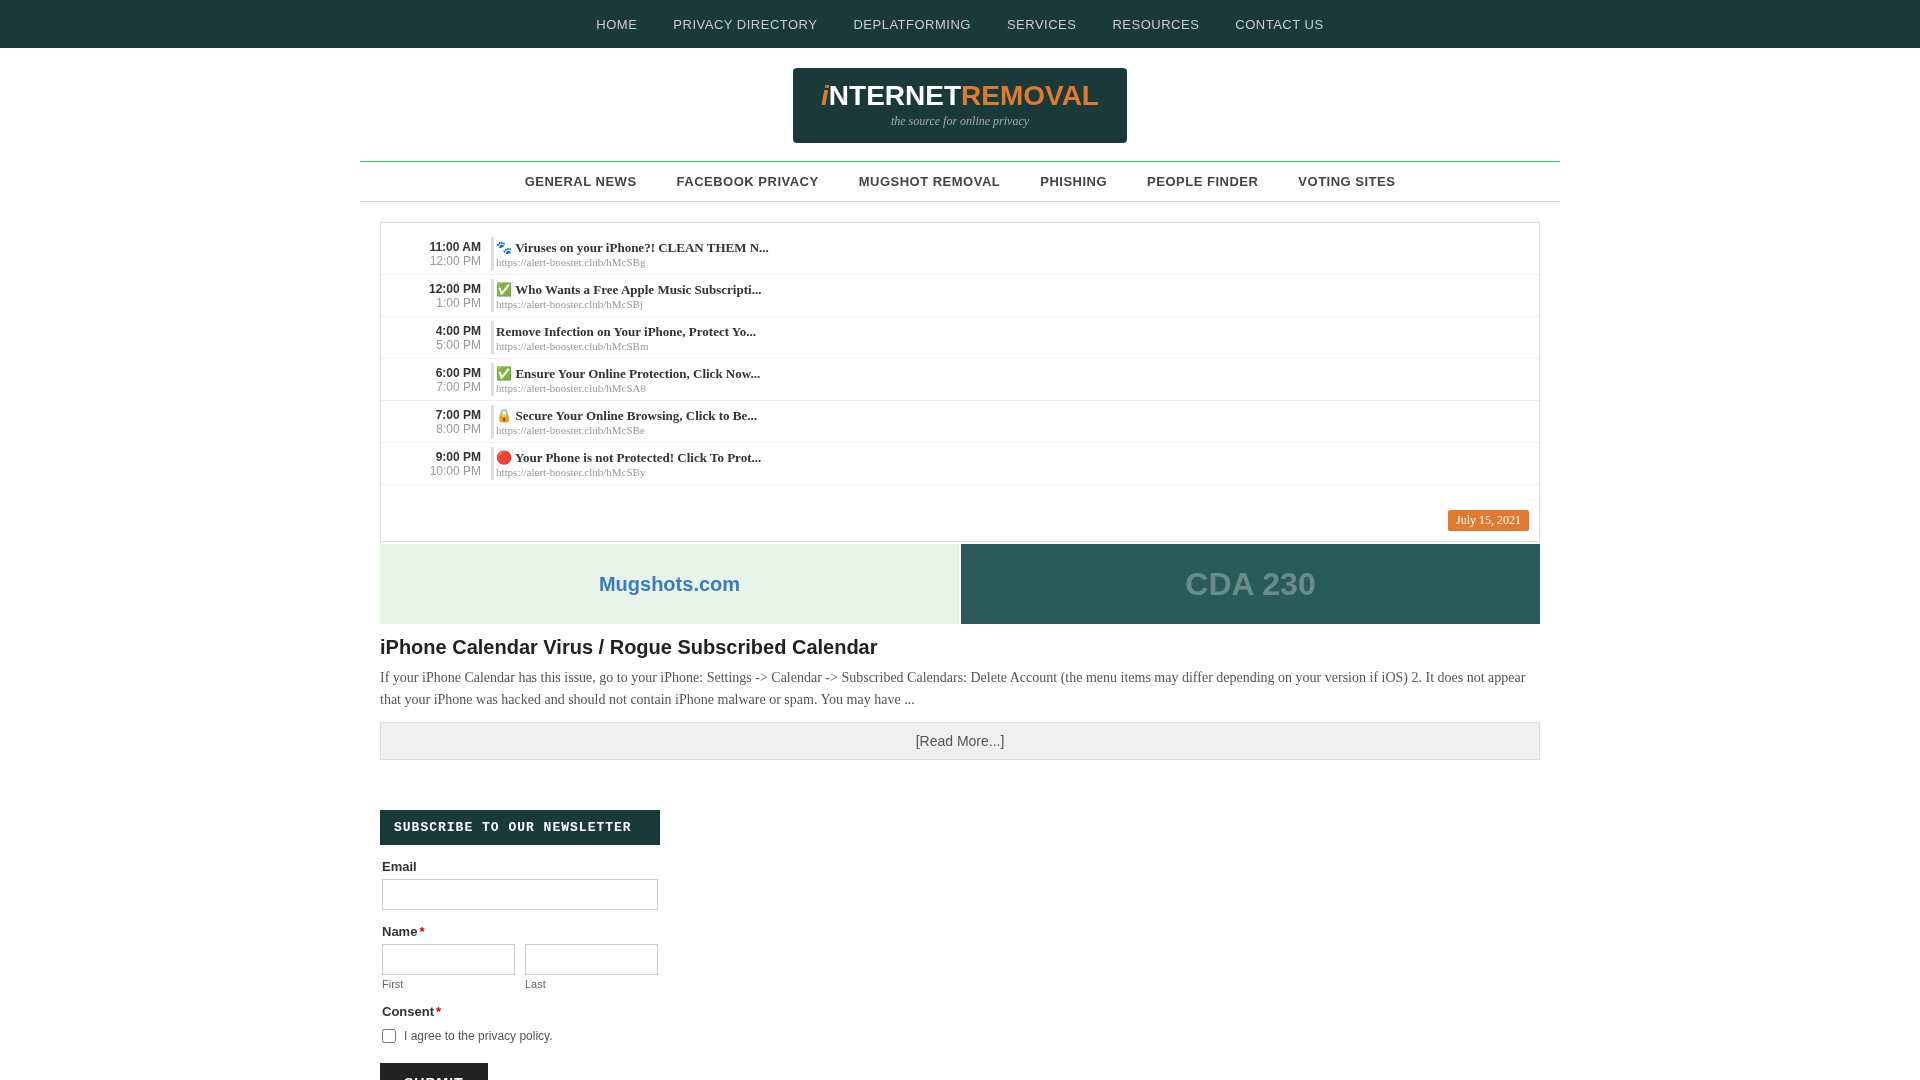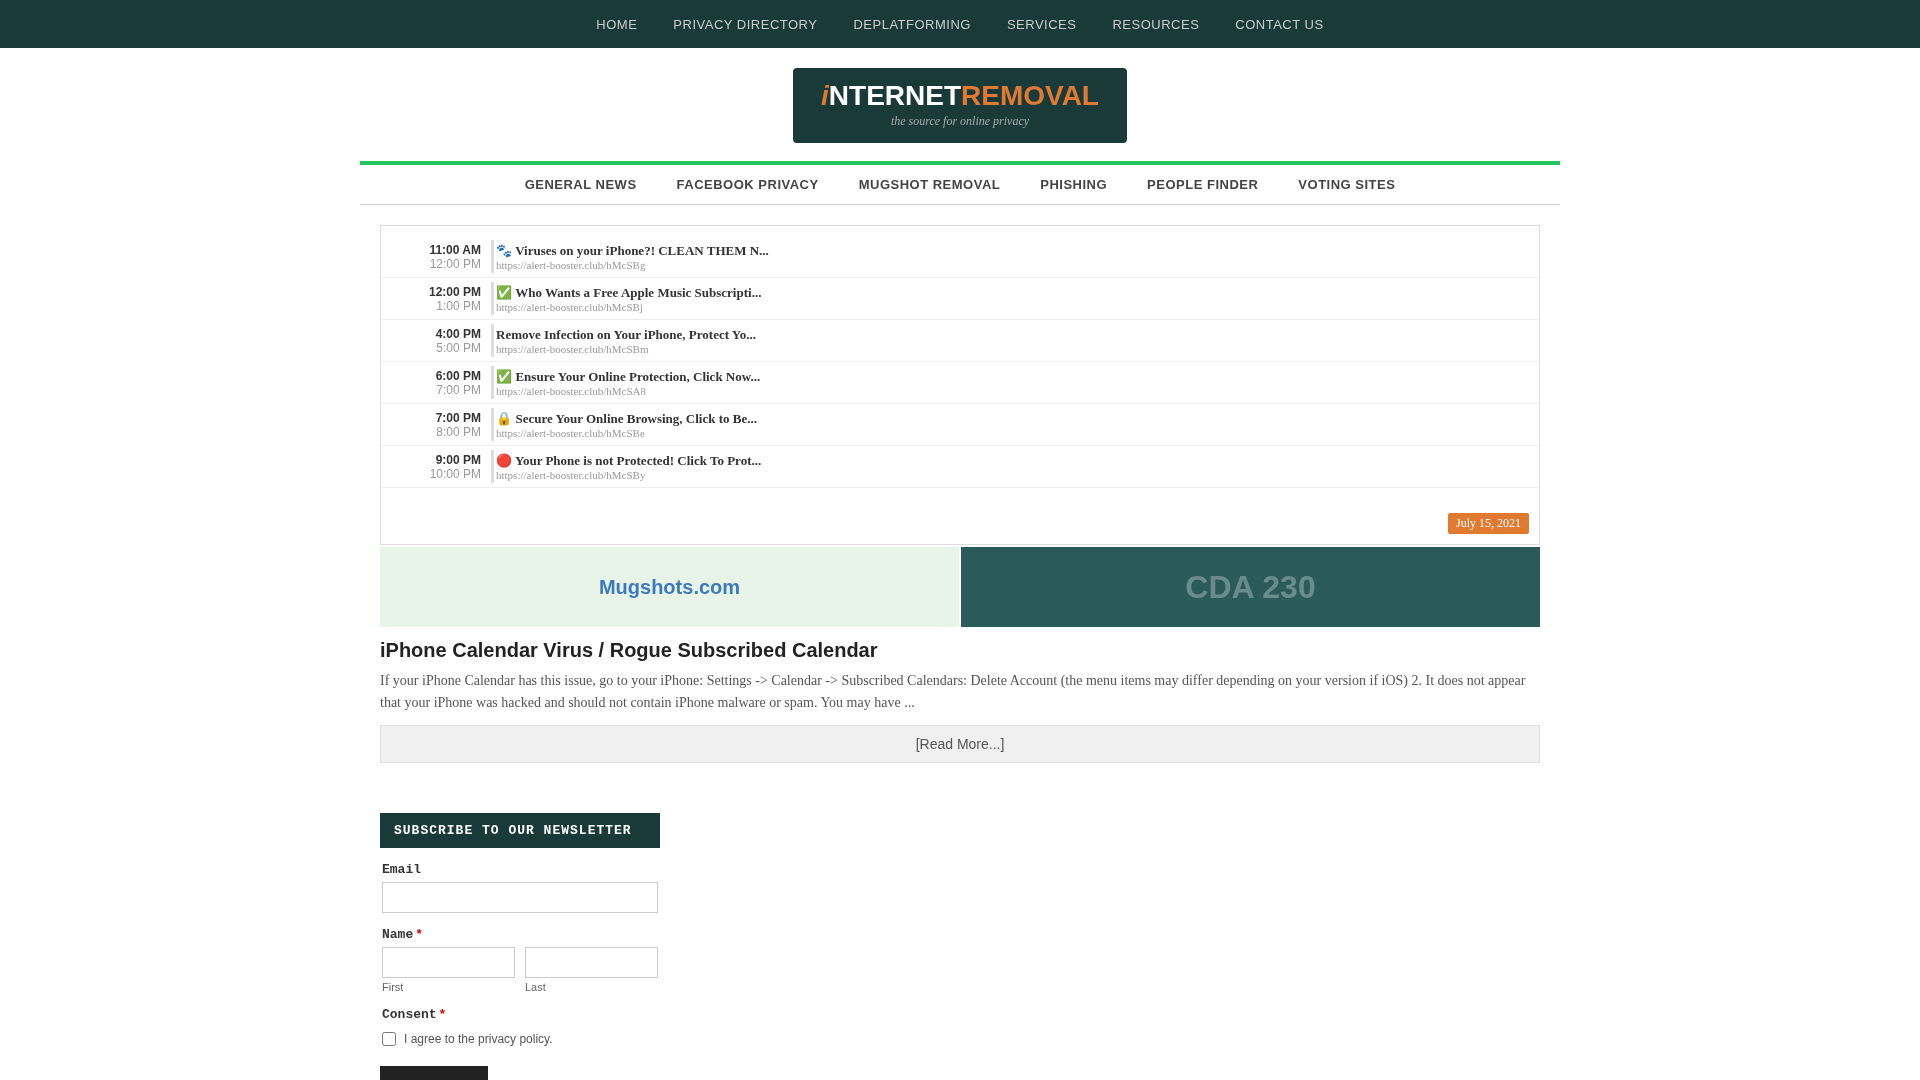--- a/index.html
+++ b/index.html
@@ -223,21 +223,21 @@
       letter-spacing: 1px;
       padding: 10px 14px;
       margin-bottom: 14px;
     }
     .form-group {
       margin-bottom: 14px;
       padding: 0 2px;
     }
     .form-label {
       display: block;
-      font-family: Liberation Mono, monospace;
+      font-family: Liberation Sans, sans-serif;
       font-size: 13px;
       font-weight: 600;
       color: #333;
       margin-bottom: 5px;
     }
     .required-star {
       color: #c00;
       margin-left: 2px;
     }
     .form-input {
@@ -349,21 +349,21 @@
 
 <div class="logo-area">
   <div class="logo-box">
     <div class="logo-line1">
       <span class="i-letter">i</span><span class="internet">NTERNET</span><span class="removal">REMOVAL</span>
     </div>
     <div class="logo-line2">the source for online privacy</div>
   </div>
 </div>
 
-<div style="border-top:4px solid #22c55e; border-bottom:1px solid #ccc; padding: 0 20px; margin: 0 auto; max-width:1200px; display:flex; justify-content:center;">
+<div style="border-top:1px solid #22c55e; border-bottom:1px solid #ccc; padding: 0 20px; margin: 0 auto; max-width:1200px; display:flex; justify-content:center;">
 <a href="#" style="color: rgb(68, 68, 68); text-decoration: none; font-size: 13px; font-family: Arial, sans-serif; font-weight: 600; letter-spacing: 0.5px; padding: 12px 20px; display: flex; align-items: center;">GENERAL NEWS</a>
     <a href="#" style="color: rgb(68, 68, 68); text-decoration: none; font-size: 13px; font-family: Arial, sans-serif; font-weight: 600; letter-spacing: 0.5px; padding: 12px 20px; display: flex; align-items: center;">FACEBOOK PRIVACY</a>
     <a href="#" style="color: rgb(68, 68, 68); text-decoration: none; font-size: 13px; font-family: Arial, sans-serif; font-weight: 600; letter-spacing: 0.5px; padding: 12px 20px; display: flex; align-items: center;">MUGSHOT REMOVAL</a>
     <a href="#" style="color: rgb(68, 68, 68); text-decoration: none; font-size: 13px; font-family: Arial, sans-serif; font-weight: 600; letter-spacing: 0.5px; padding: 12px 20px; display: flex; align-items: center;">PHISHING</a>
     <a href="#" style="color: rgb(68, 68, 68); text-decoration: none; font-size: 13px; font-family: Arial, sans-serif; font-weight: 600; letter-spacing: 0.5px; padding: 12px 20px; display: flex; align-items: center;">PEOPLE FINDER</a>
     <a href="#" style="color: rgb(68, 68, 68); text-decoration: none; font-size: 13px; font-family: Arial, sans-serif; font-weight: 600; letter-spacing: 0.5px; padding: 12px 20px; display: flex; align-items: center;">VOTING SITES</a>
   </div>
 
 <div class="main-container">
 

